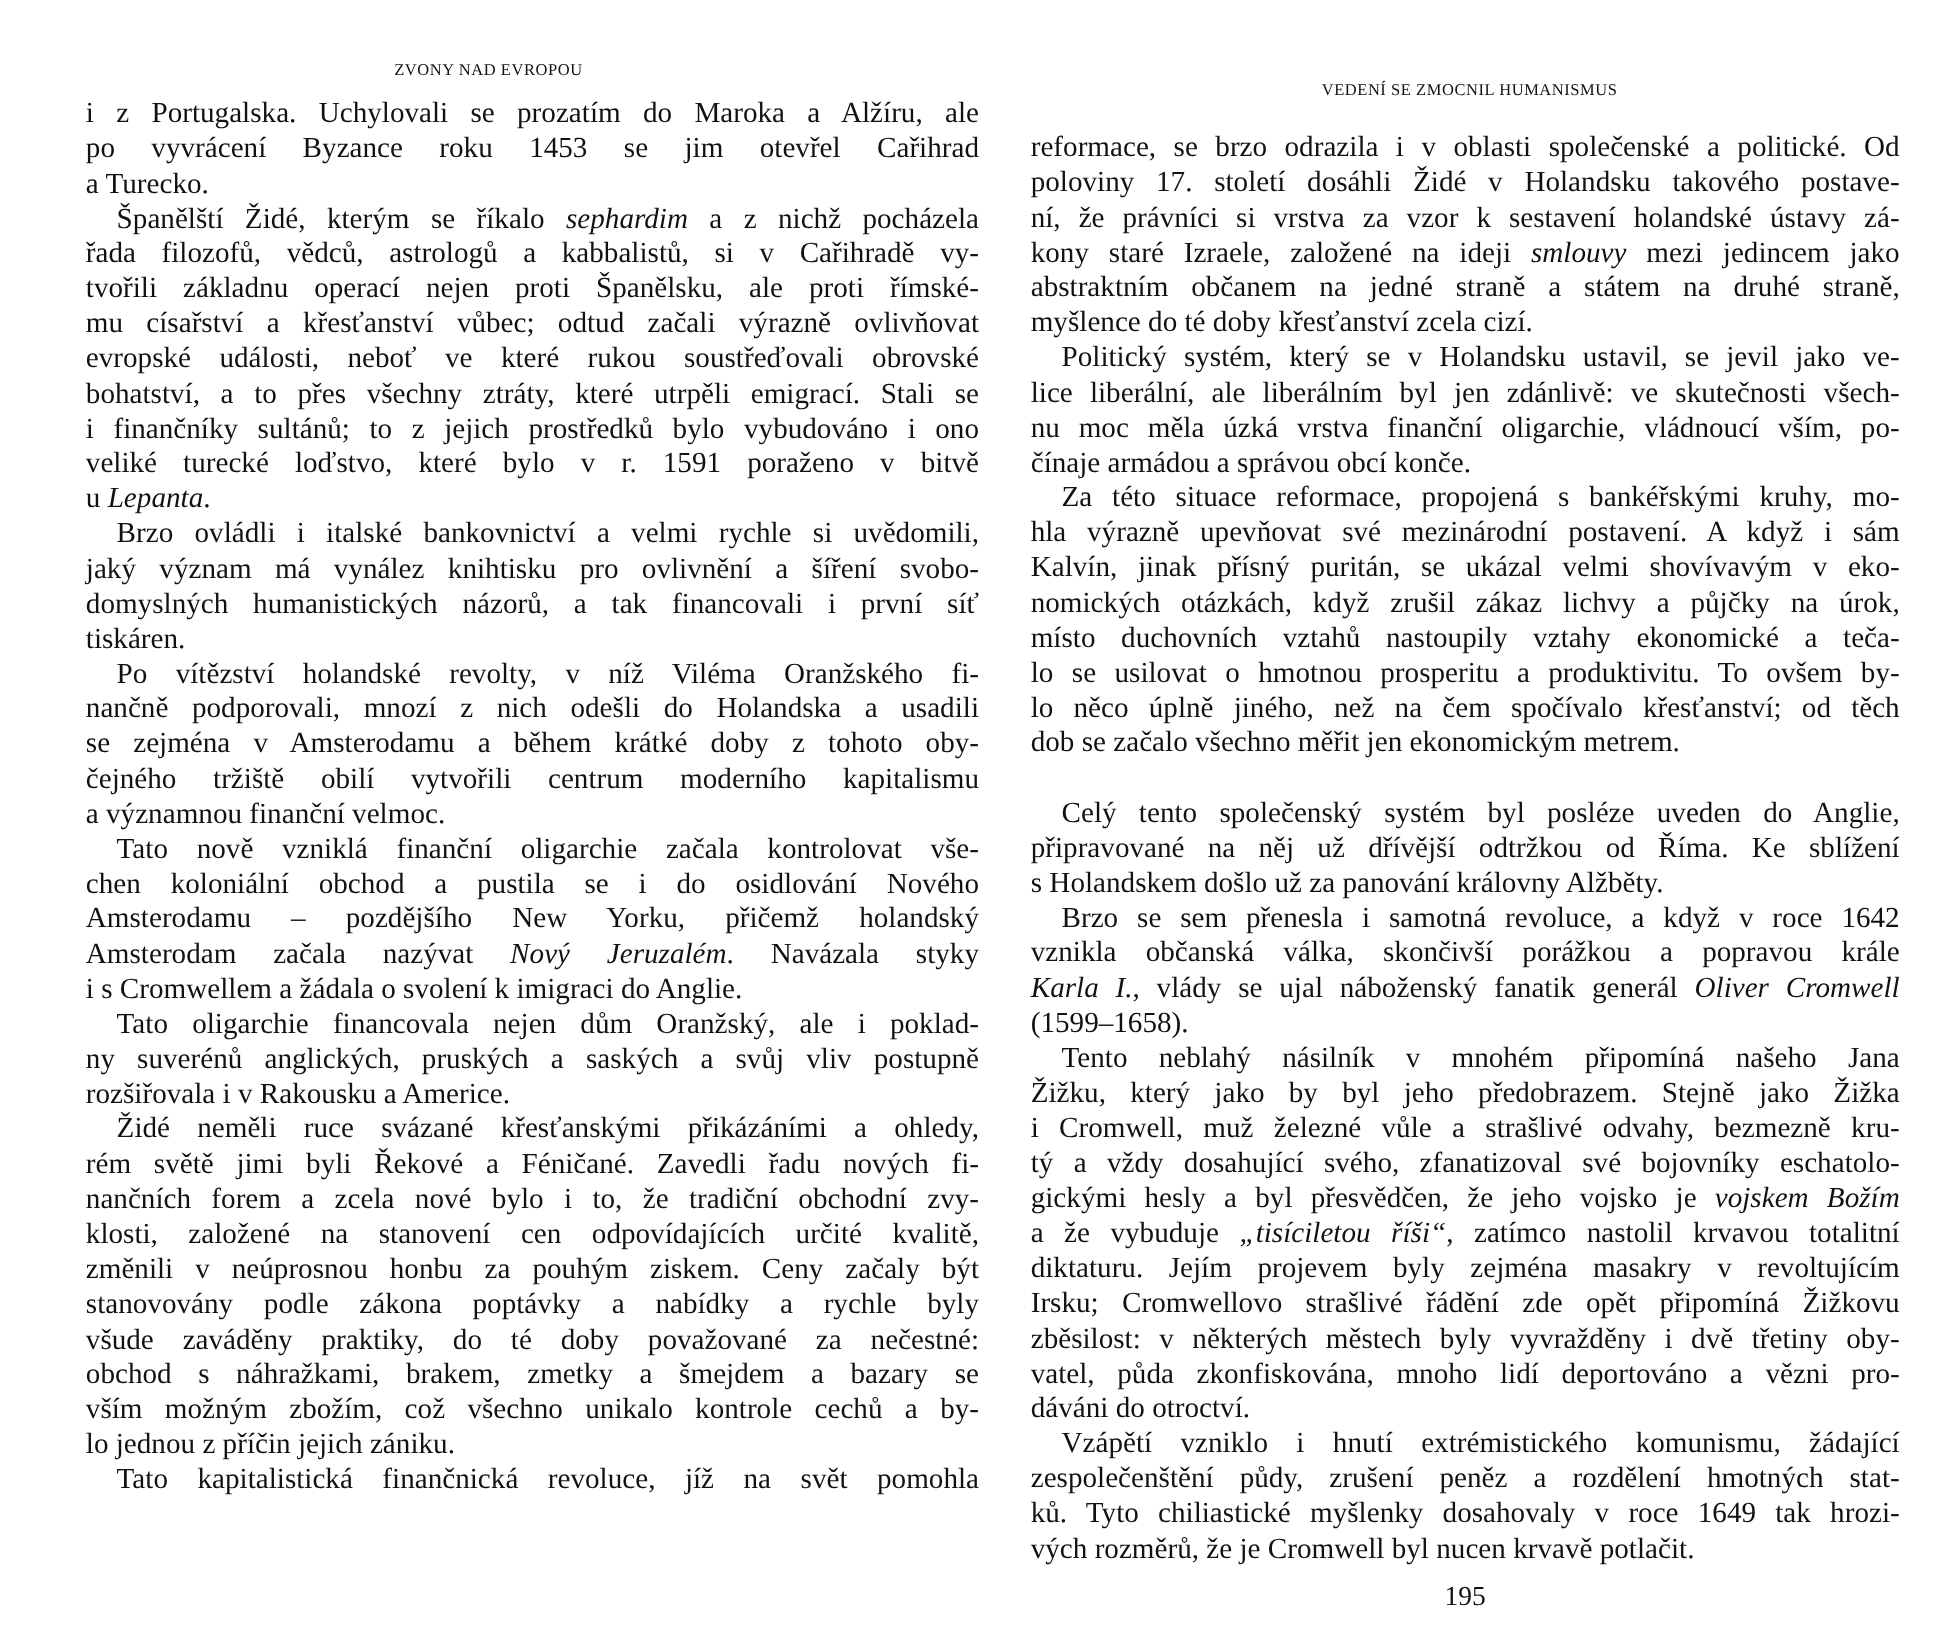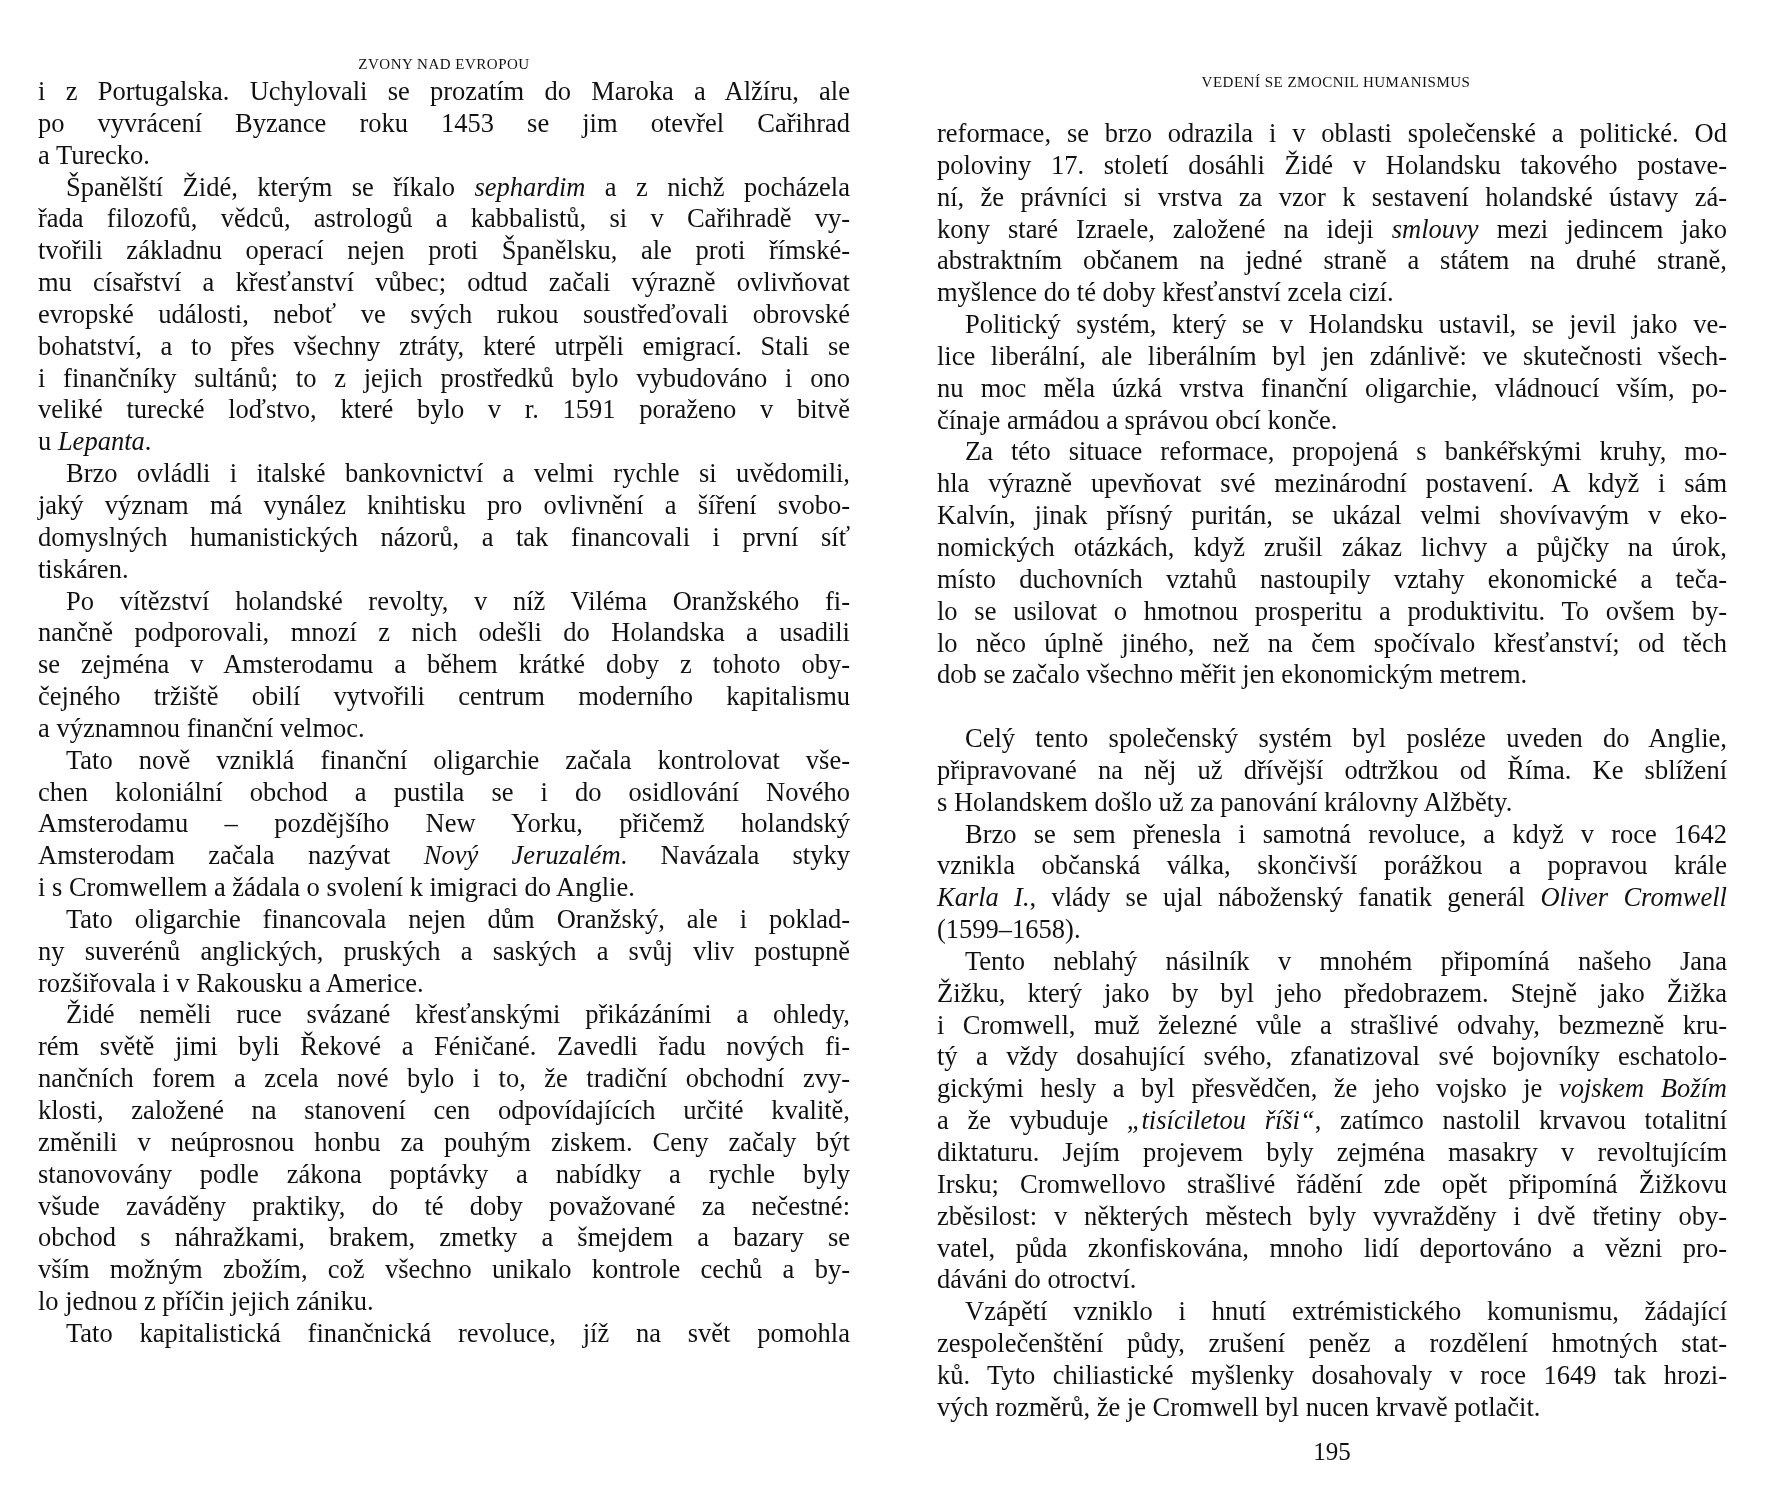--- a/index.html
+++ b/index.html
@@ -6,21 +6,21 @@
   body { width: 1780px; height: 1500px; position: relative; overflow: hidden;
          font-family: "Liberation Serif", "DejaVu Serif", serif; color: #111; }
   .page { position: absolute; }
   #left-page { left: 38px; top: 0; width: 812px; }
   #right-page { left: 937px; top: 0; width: 790px; }
   .running-head { position: absolute; font-size: 15px; letter-spacing: 0.5px;
                   text-transform: uppercase; font-variant: small-caps; white-space: nowrap; }
   #left-page .running-head { top: 56px; left: 0; width: 100%; text-align: center; }
   #right-page .running-head { top: 74px; left: 4px; width: 100%; text-align: center; }
   .body { position: absolute; left: 0; width: 100%; }
-  #left-page .body { top: 76px; }
+  #left-page .body { top: 87px; margin-left: 40px; }
   #right-page .body { top: 118px; }
   .line { height: 31.85px; line-height: 31.85px; font-size: 26.5px; white-space: nowrap;
           text-align: justify; text-align-last: justify; overflow: visible; }
   .line.last { text-align-last: left; }
   .line.indent { padding-left: 28px; }
   .line.blank { height: 31.85px; }
   .line em { font-style: italic; }
   .folio { position: absolute; font-size: 25px; width: 100%; text-align: center; top: 1438px; left: 0; }
 </style>
 </head>
@@ -29,21 +29,21 @@
 <div class="page" id="left-page">
   <div class="running-head">Zvony nad Evropou</div>
   <div class="body">
       <div class="line">i z Portugalska. Uchylovali se prozatím do Maroka a Alžíru, ale</div>
       <div class="line">po vyvrácení Byzance roku 1453 se jim otevřel Cařihrad</div>
       <div class="line last">a Turecko.</div>
       <div class="line indent">Španělští Židé, kterým se říkalo <em>sephardim</em> a z nichž pocházela</div>
       <div class="line">řada filozofů, vědců, astrologů a kabbalistů, si v Cařihradě vy-</div>
       <div class="line">tvořili základnu operací nejen proti Španělsku, ale proti římské-</div>
       <div class="line">mu císařství a křesťanství vůbec; odtud začali výrazně ovlivňovat</div>
-      <div class="line">evropské události, neboť ve svých rukou soustřeďovali obrovské</div>
+      <div class="line">evropské události, neboť ve které rukou soustřeďovali obrovské</div>
       <div class="line">bohatství, a to přes všechny ztráty, které utrpěli emigrací. Stali se</div>
       <div class="line">i finančníky sultánů; to z jejich prostředků bylo vybudováno i ono</div>
       <div class="line">veliké turecké loďstvo, které bylo v r. 1591 poraženo v bitvě</div>
       <div class="line last">u <em>Lepanta</em>.</div>
       <div class="line indent">Brzo ovládli i italské bankovnictví a velmi rychle si uvědomili,</div>
       <div class="line">jaký význam má vynález knihtisku pro ovlivnění a šíření svobo-</div>
       <div class="line">domyslných humanistických názorů, a tak financovali i první síť</div>
       <div class="line last">tiskáren.</div>
       <div class="line indent">Po vítězství holandské revolty, v níž Viléma Oranžského fi-</div>
       <div class="line">nančně podporovali, mnozí z nich odešli do Holandska a usadili</div>

